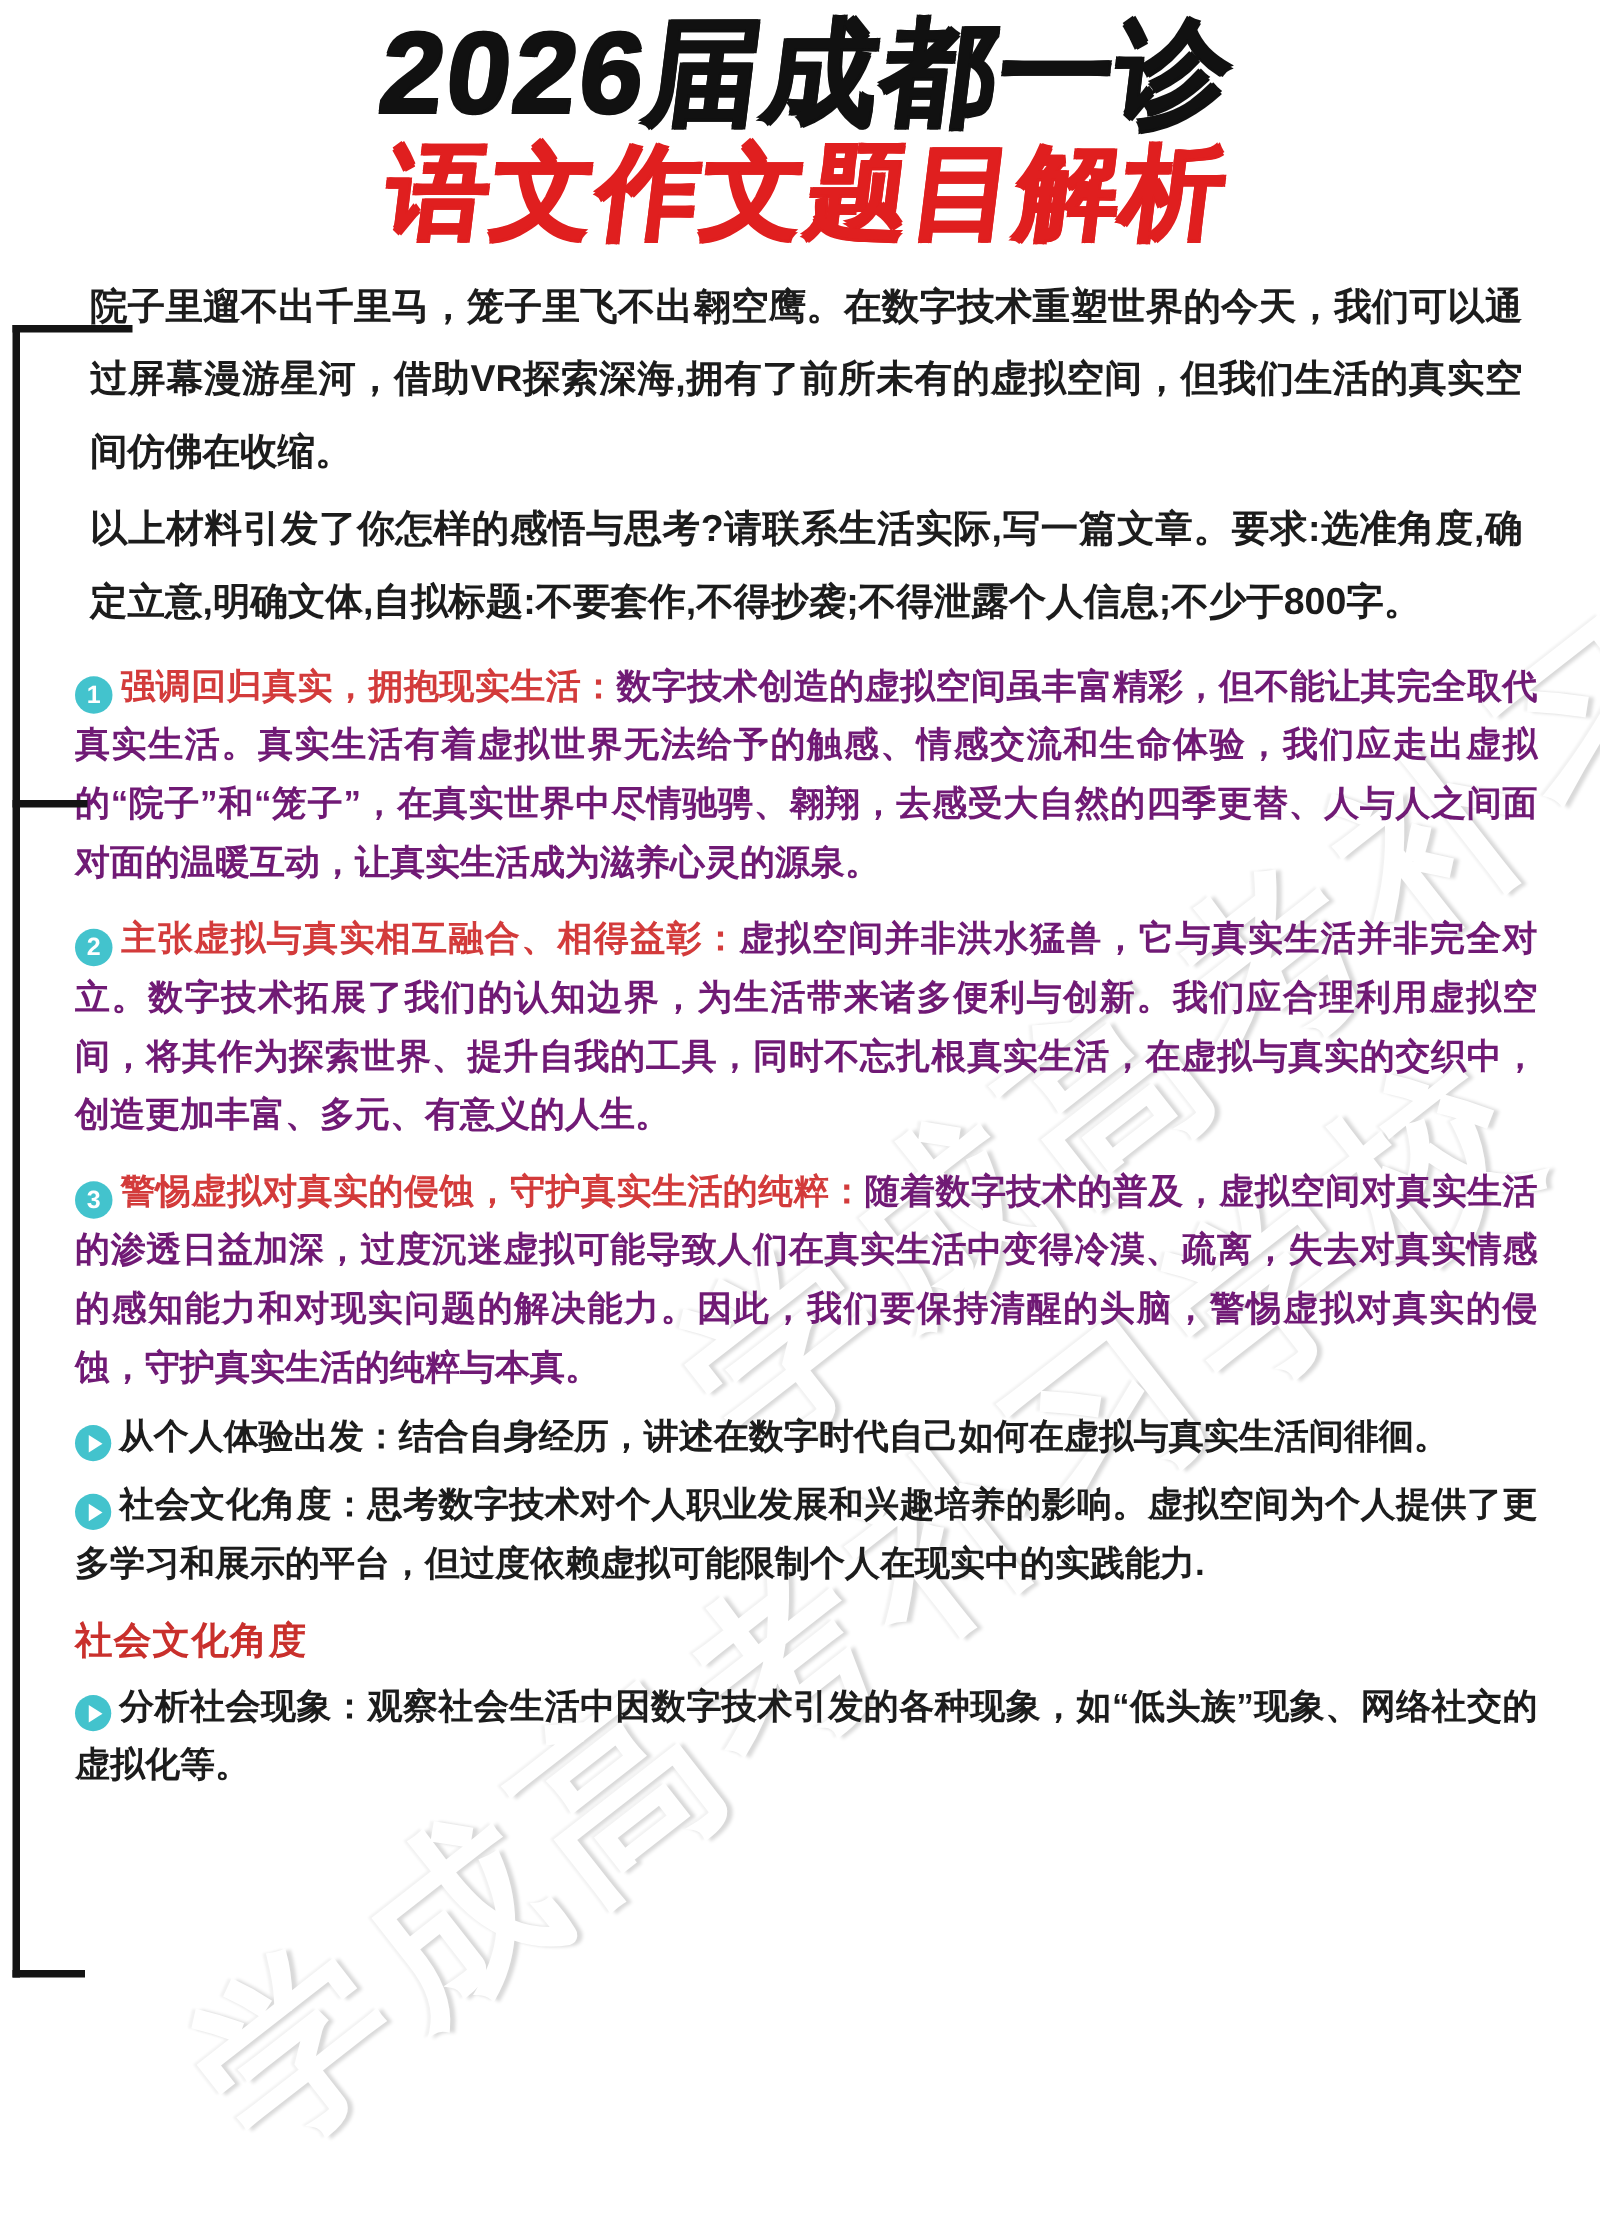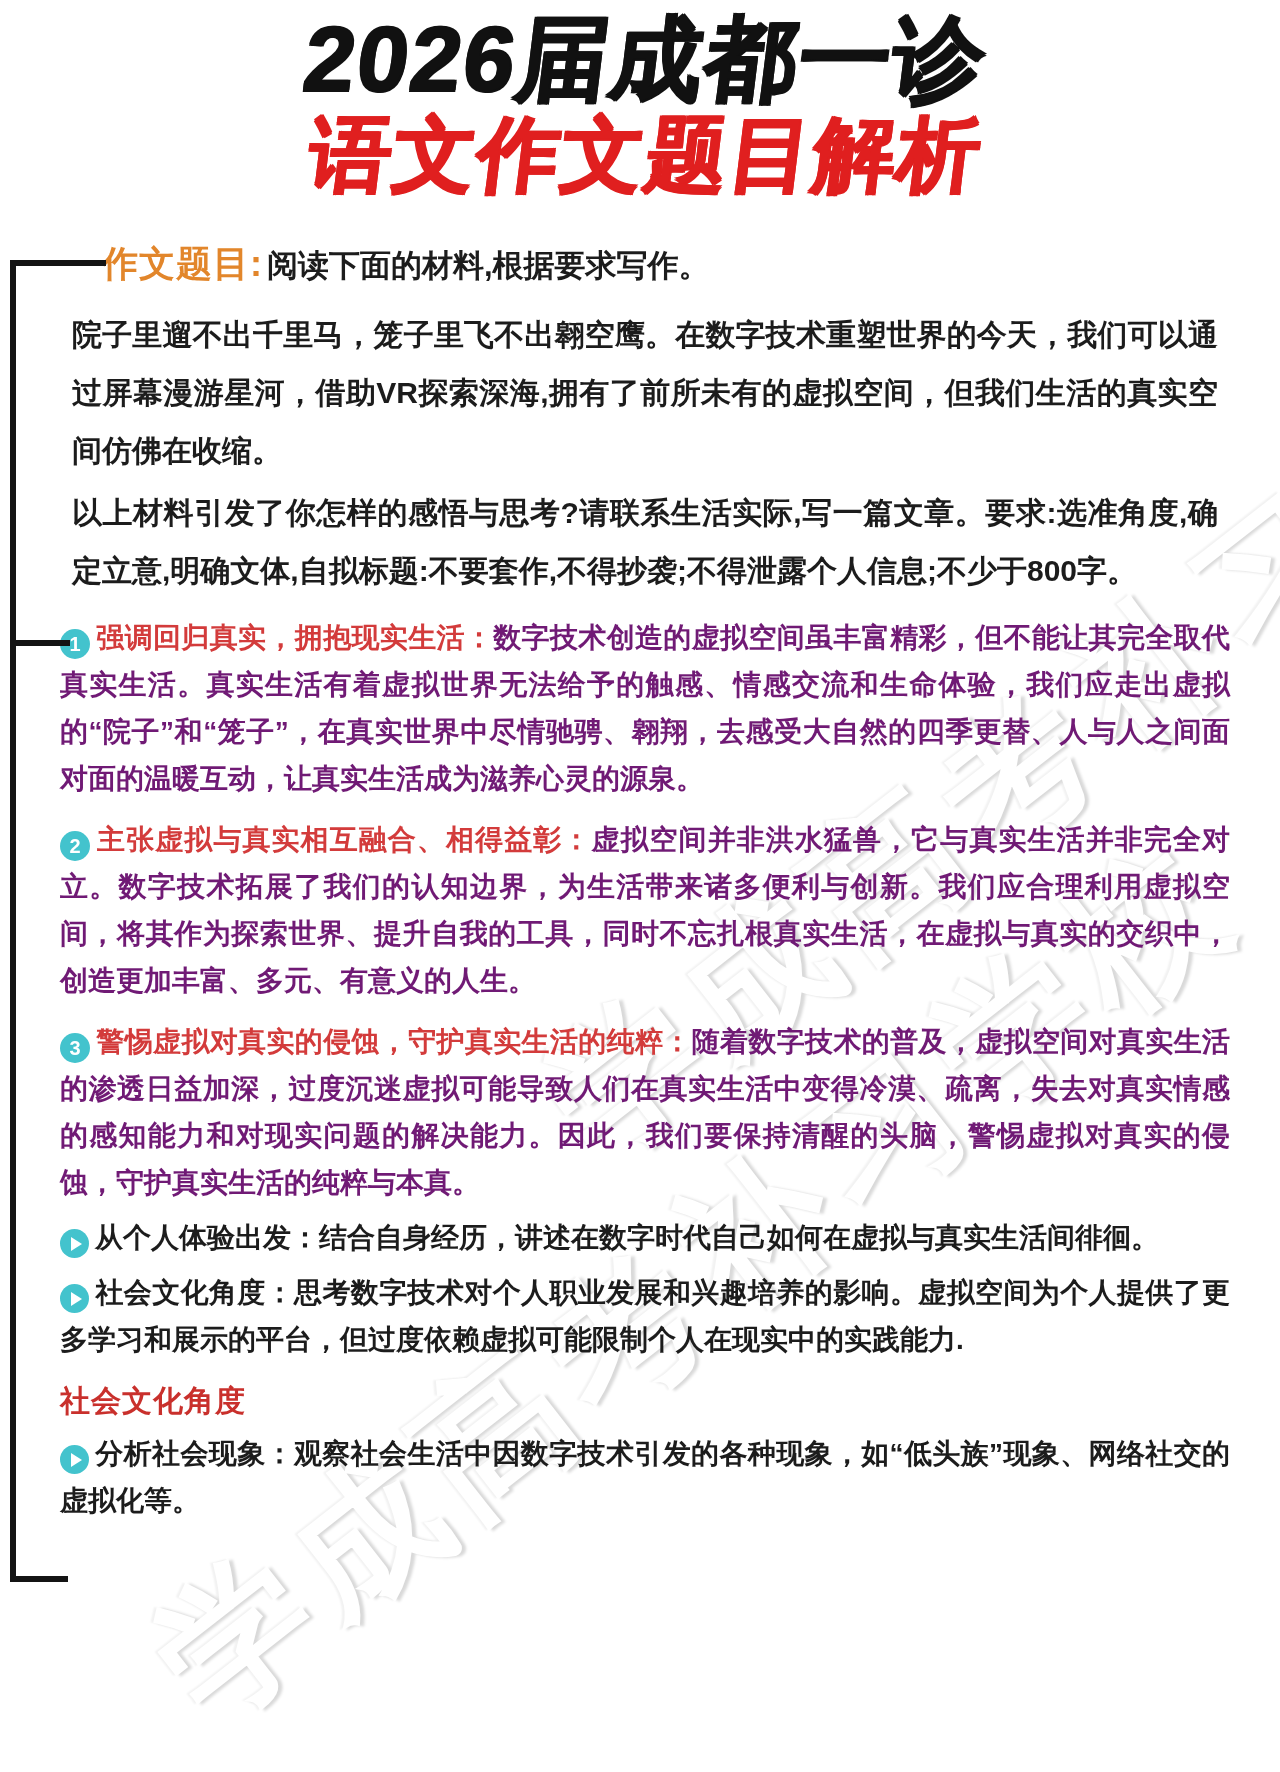--- a/index.html
+++ b/index.html
@@ -183,23 +183,20 @@
   <div class="line line-v"></div>
   <div class="line line-h-top"></div>
   <div class="line line-h-mid"></div>
   <div class="line line-h-bot"></div>
 
   <div class="content">
 
     <h1 class="title1">2026届成都一诊</h1>
     <h2 class="title2">语文作文题目解析</h2>
 
-    <p class="prompt-line">
-      <span class="prompt-label">作文题目:</span><span>阅读下面的材料,根据要求写作。</span>
-    </p>
 
     <p class="material">院子里遛不出千里马，笼子里飞不出翱空鹰。在数字技术重塑世界的今天，我们可以通过屏幕漫游星河，借助VR探索深海,拥有了前所未有的虚拟空间，但我们生活的真实空间仿佛在收缩。</p>
     <p class="material second">以上材料引发了你怎样的感悟与思考?请联系生活实际,写一篇文章。要求:选准角度,确定立意,明确文体,自拟标题:不要套作,不得抄袭;不得泄露个人信息;不少于800字。</p>
 
 
     <p class="point">
       <span class="badge">1</span><span class="pt-title">强调回归真实，拥抱现实生活：</span><span class="pt-body">数字技术创造的虚拟空间虽丰富精彩，但不能让其完全取代真实生活。真实生活有着虚拟世界无法给予的触感、情感交流和生命体验，我们应走出虚拟的“院子”和“笼子”，在真实世界中尽情驰骋、翱翔，去感受大自然的四季更替、人与人之间面对面的温暖互动，让真实生活成为滋养心灵的源泉。</span>
     </p>
     <p class="point">
       <span class="badge">2</span><span class="pt-title">主张虚拟与真实相互融合、相得益彰：</span><span class="pt-body">虚拟空间并非洪水猛兽，它与真实生活并非完全对立。数字技术拓展了我们的认知边界，为生活带来诸多便利与创新。我们应合理利用虚拟空间，将其作为探索世界、提升自我的工具，同时不忘扎根真实生活，在虚拟与真实的交织中，创造更加丰富、多元、有意义的人生。</span>

